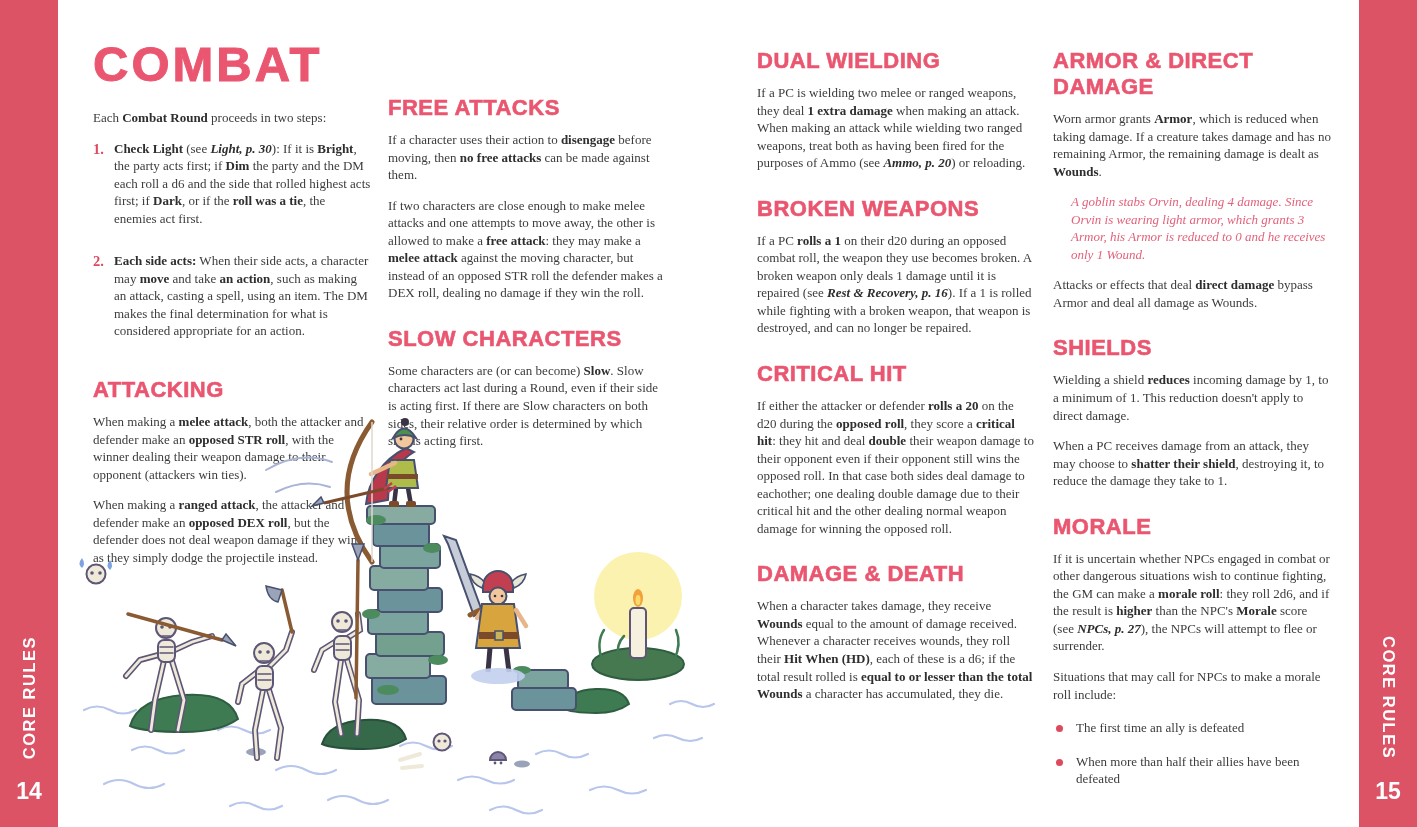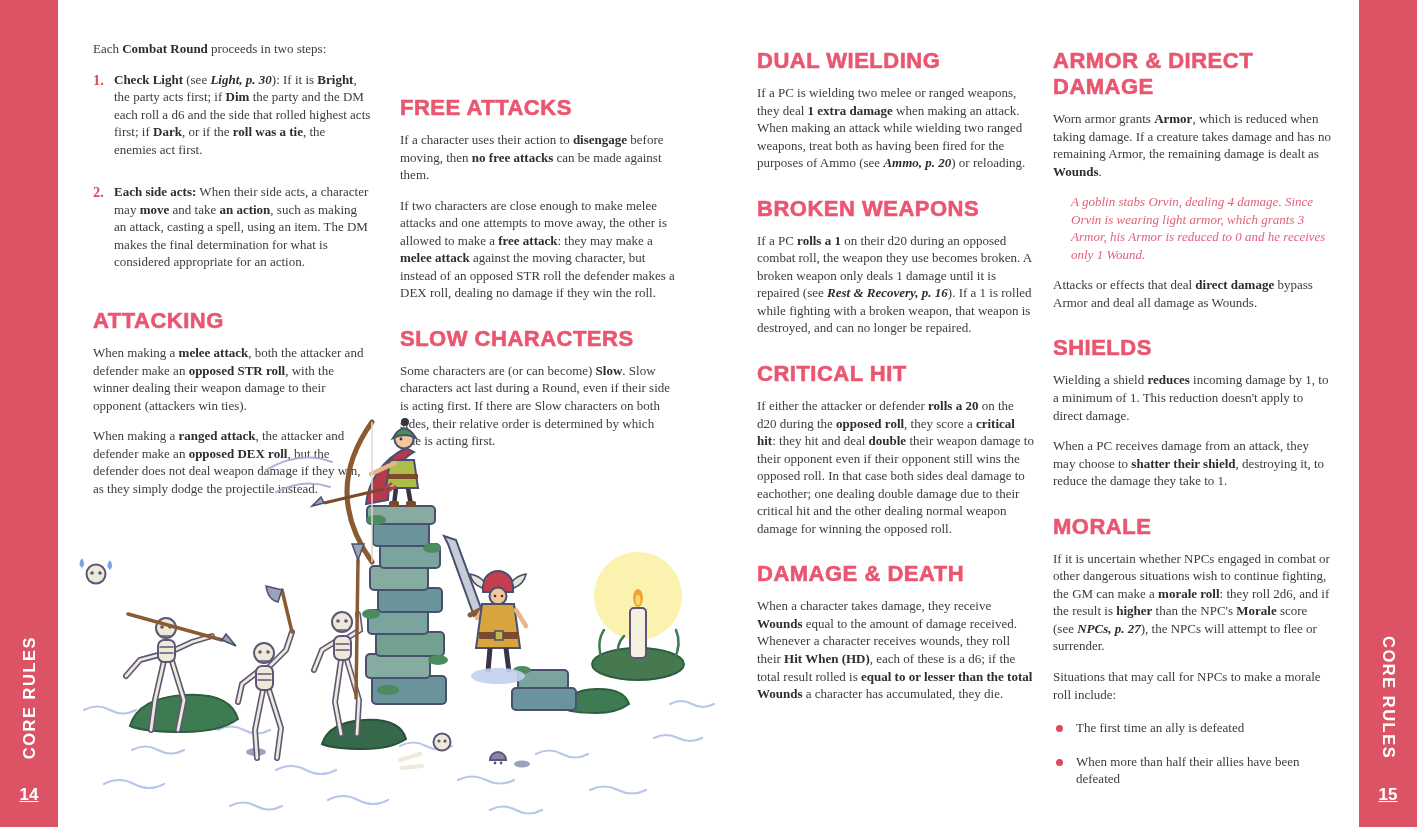--- a/index.html
+++ b/index.html
@@ -7,24 +7,24 @@
           font-family:"Liberation Serif",serif;}
   
   .edge{position:absolute;top:0;bottom:0;width:58px;background:#dc5365;}
   .edge.left{left:0;} .edge.right{right:0;}
   .edge-label{position:absolute;left:50%;bottom:68px;color:#fff;
               font-family:"Liberation Sans",sans-serif;font-weight:bold;font-size:16.5px;
               letter-spacing:1.5px;writing-mode:vertical-rl;white-space:nowrap;}
   .edge.left .edge-label{transform:translateX(-50%) rotate(180deg);}
   .edge.right .edge-label{transform:translateX(-50%);}
   .edge-num{position:absolute;left:0;width:100%;bottom:22px;text-align:center;color:#fff;
-            font-family:"Liberation Sans",sans-serif;font-weight:bold;font-size:17px;text-decoration:underline;}
+            font-family:"Liberation Sans",sans-serif;font-weight:bold;font-size:23px;}
   
   .col{position:absolute;top:40px;width:278px;}
-  #col1{left:93px;} #col2{left:400px;padding-top:47px;} #col3{left:757px;} #col4{left:1053px;}
+  #col1{left:93px;} #col2{left:388px;padding-top:47px;} #col3{left:757px;} #col4{left:1053px;}
   .page-title{font-family:"Liberation Sans",sans-serif;font-weight:bold;font-size:49px;
               line-height:1;color:#ea5670;letter-spacing:3px;margin:0 0 20px;
               -webkit-text-stroke:1px #ea5670;}
   .section-h{font-family:"Liberation Sans",sans-serif;font-weight:bold;font-size:22px;
              color:#ea5670;letter-spacing:.5px;margin:24px 0 10px;
              -webkit-text-stroke:.6px #ea5670;}
   .col > .section-h:first-child{margin-top:8px;}
   .body-p{font-size:13px;line-height:1.35;color:#3c3c3c;margin:0 0 13px;}
   .body-p b{color:#2e2e2e;}
   .steps{margin:0;}
@@ -48,20 +48,21 @@
     <div class="edge-label">CORE RULES</div>
     <div class="edge-num">14</div>
   </div>
 
   <div class="edge right">
     <div class="edge-label">CORE RULES</div>
     <div class="edge-num">15</div>
   </div>
 
   <div class="col" id="col1">
+    <h1 class="page-title">COMBAT</h1>
     <p class="body-p">Each <b>Combat Round</b> proceeds in two steps:</p>
     <div class="steps">
       <div class="step">
         <span class="step-num">1.</span>
         <span class="step-text body-p"><b>Check Light</b> (see <b><i>Light, p. 30</i></b>): If it is <b>Bright</b>, the party acts first; if <b>Dim</b> the party and the DM each roll a d6 and the side that rolled highest acts first; if <b>Dark</b>, or if the <b>roll was a tie</b>, the enemies act first.</span>
       </div>
       <div class="step">
         <span class="step-num">2.</span>
         <span class="step-text body-p"><b>Each side acts:</b> When their side acts, a character may <b>move</b> and take <b>an action</b>, such as making an attack, casting a spell, using an item. The DM makes the final determination for what is considered appropriate for an action.</span>
       </div>

